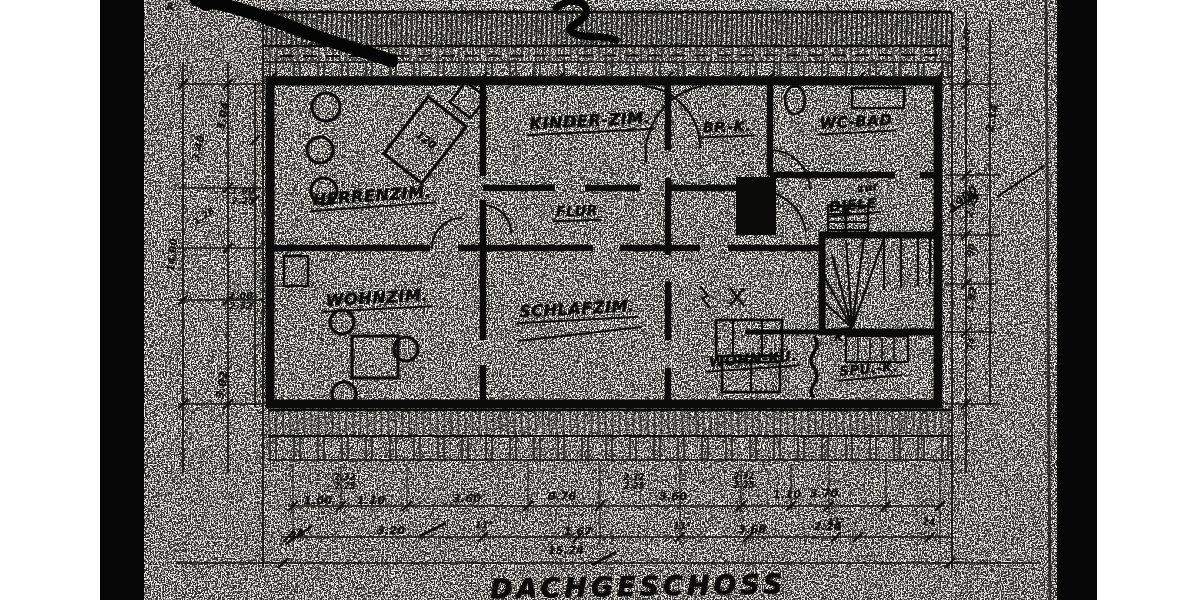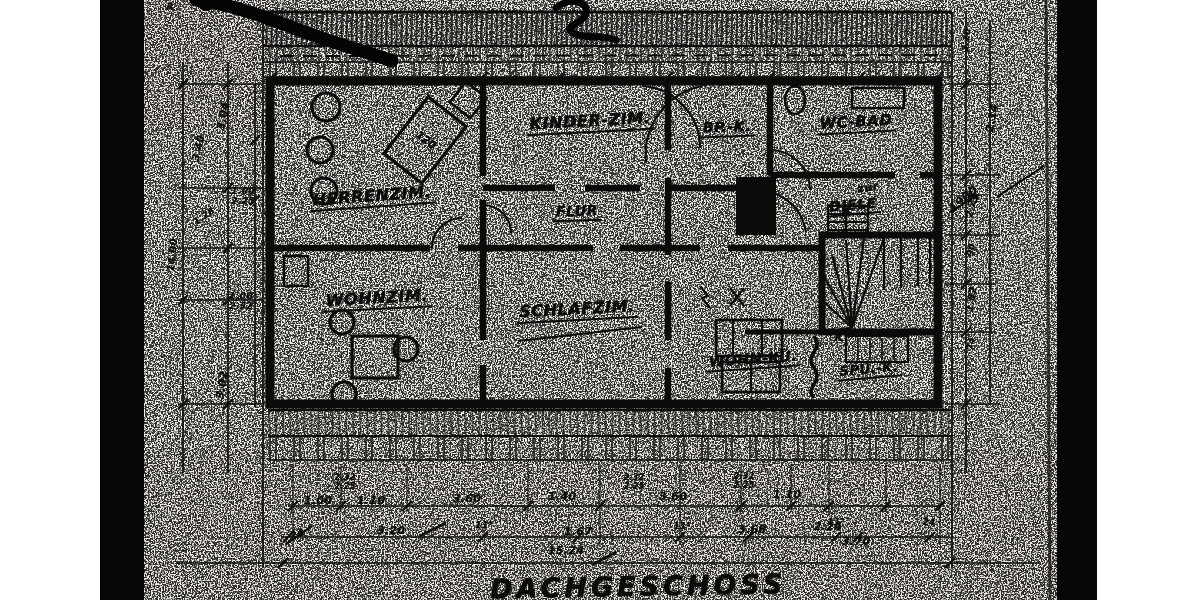--- a/index.html
+++ b/index.html
@@ -195,24 +195,24 @@
     <span class="marker" style="left:839px;top:337px;font-size:12px;">K</span>
     <span class="marker" style="left:426px;top:140px;font-size:11px;--r:38deg">120</span>
     <span class="marker" style="left:170px;top:7px;font-size:9px;">R</span>
     <span class="marker" style="left:963px;top:199px;font-size:12px;--r:-40deg">1900</span>
   </div>
 
   <div class="layer" id="dims">
       <span class="dim" style="left: 318px; top: 500px; transform: translate(-50%, -50%) rotate(0deg);">1.00</span>
       <span class="dim" style="left: 371px; top: 500px; transform: translate(-50%, -50%) rotate(0deg);">1.10</span>
       <span class="dim" style="left: 467px; top: 498px; transform: translate(-50%, -50%) rotate(0deg);">3.60</span>
-      <span class="dim" style="left: 562px; top: 496px; transform: translate(-50%, -50%) rotate(0deg);">1.40</span>
+      <span class="dim" style="left: 562px; top: 496px; transform: translate(-50%, -50%) rotate(0deg);">0.76</span>
       <span class="dim" style="left: 673px; top: 496px; transform: translate(-50%, -50%) rotate(0deg);">3.60</span>
       <span class="dim" style="left: 787px; top: 494px; transform: translate(-50%, -50%) rotate(0deg);">1.10</span>
-      <span class="dim" style="left: 856px; top: 493px; transform: translate(-50%, -50%) rotate(0deg); margin-top: 48px;">3.70</span>
+      <span class="dim" style="left: 824px; top: 493px; transform: translate(-50%, -50%) rotate(0deg);">3.70</span>
       <span class="dim" style="left: 297px; top: 534px; font-size: 10px; transform: translate(-50%, -50%) rotate(-18deg);">24</span>
       <span class="dim" style="left: 391px; top: 530px; transform: translate(-50%, -50%) rotate(0deg);">3.20</span>
       <span class="dim" style="left: 484px; top: 525px; font-size: 9px; transform: translate(-50%, -50%) rotate(0deg);">11⁵</span>
       <span class="dim" style="left: 578px; top: 531px; transform: translate(-50%, -50%) rotate(0deg);">1.67</span>
       <span class="dim" style="left: 682px; top: 526px; font-size: 9px; transform: translate(-50%, -50%) rotate(0deg);">11⁵</span>
       <span class="dim" style="left: 752px; top: 529px; transform: translate(-50%, -50%) rotate(0deg);">3.68</span>
       <span class="dim" style="left: 836px; top: 522px; font-size: 9px; transform: translate(-50%, -50%) rotate(0deg);">11⁵</span>
       <span class="dim" style="left: 828px; top: 526px; transform: translate(-50%, -50%) rotate(0deg);">2.24</span>
       <span class="dim" style="left: 929px; top: 522px; font-size: 9px; transform: translate(-50%, -50%) rotate(0deg);">24</span>
       <span class="dim" style="left: 566px; top: 550px; transform: translate(-50%, -50%) rotate(0deg);">15.24</span>

